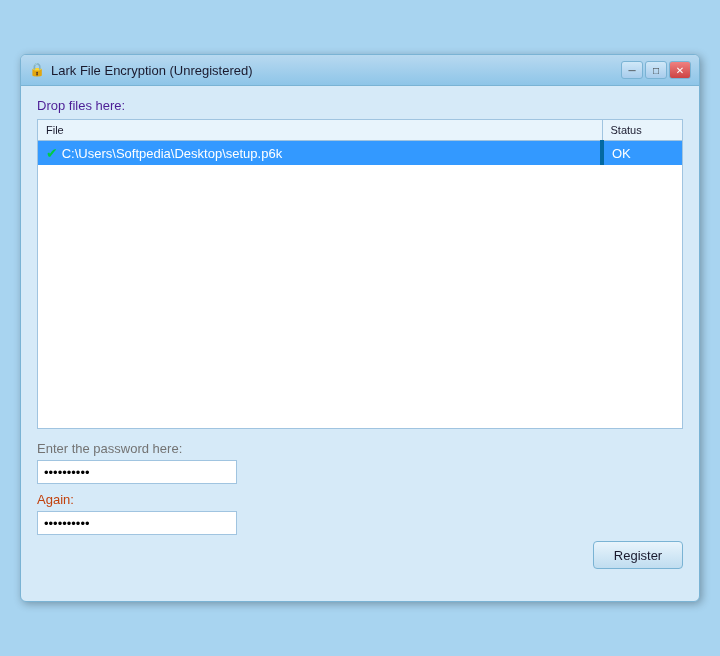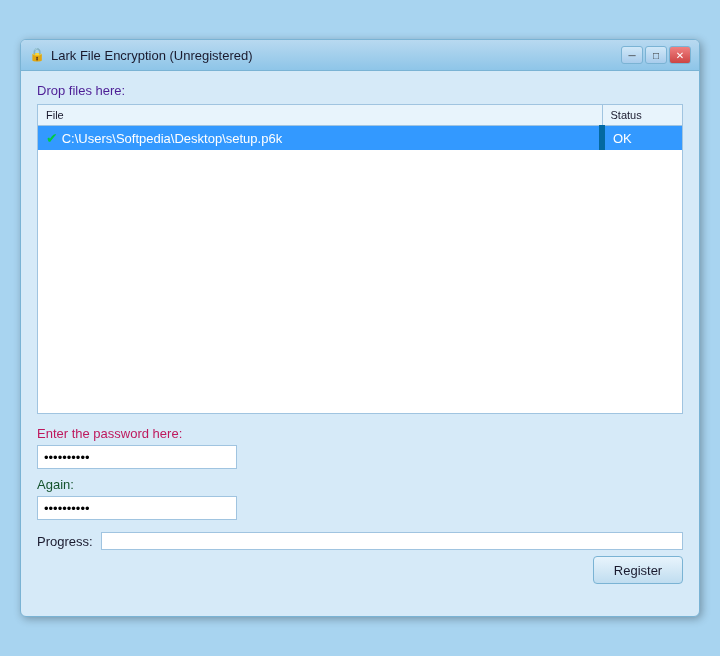--- a/index.html
+++ b/index.html
@@ -98,51 +98,51 @@
       margin-top: 28px;
     }
     .file-table tbody tr {
       background: #3399ff;
     }
     .file-table tbody td {
       padding: 4px 8px;
       color: white;
     }
     .file-table tbody td:last-child {
-      border-left: 6px solid #0369a1;
+      border-left: 4px solid #0369a1;
     }
     .file-row-icon {
       display: inline-flex;
       align-items: center;
       gap: 4px;
     }
     .check-icon {
       color: #00cc44;
       font-size: 14px;
     }
     .password-section {
       margin-top: 12px;
     }
     .password-label {
       margin-bottom: 4px;
-      color: #be185d;
+      color: #737373;
     }
     .password-input {
       width: 200px;
       height: 24px;
       border: 1px solid #a0c4e0;
       padding: 2px 6px;
       font-size: 13px;
       background: white;
       outline: none;
     }
     .again-label {
       margin-top: 8px;
       margin-bottom: 4px;
-      color: #14532d;
+      color: #c2410c;
     }
     .progress-section {
       margin-top: 12px;
       display: flex;
       align-items: center;
       gap: 8px;
     }
     .progress-label {
       color: #1a1a2e;
       white-space: nowrap;
@@ -223,23 +223,19 @@
       </table>
     </div>
 
     <div class="password-section">
       <div class="password-label">Enter the password here:</div>
       <input type="password" class="password-input" value="aaaaaaaaaa" style="">
       <div class="again-label">Again:</div>
       <input type="password" class="password-input" value="aaaaaaaaaa" style="">
     </div>
 
-    <div class="progress-section">
-      <span class="progress-label">Progress:</span>
-      <div class="progress-bar"></div>
-    </div>
 
 
     <div class="buttons-row2">
       <button class="btn">Register</button>
     </div>
   </div>
 </div>
 
 </body></html>

